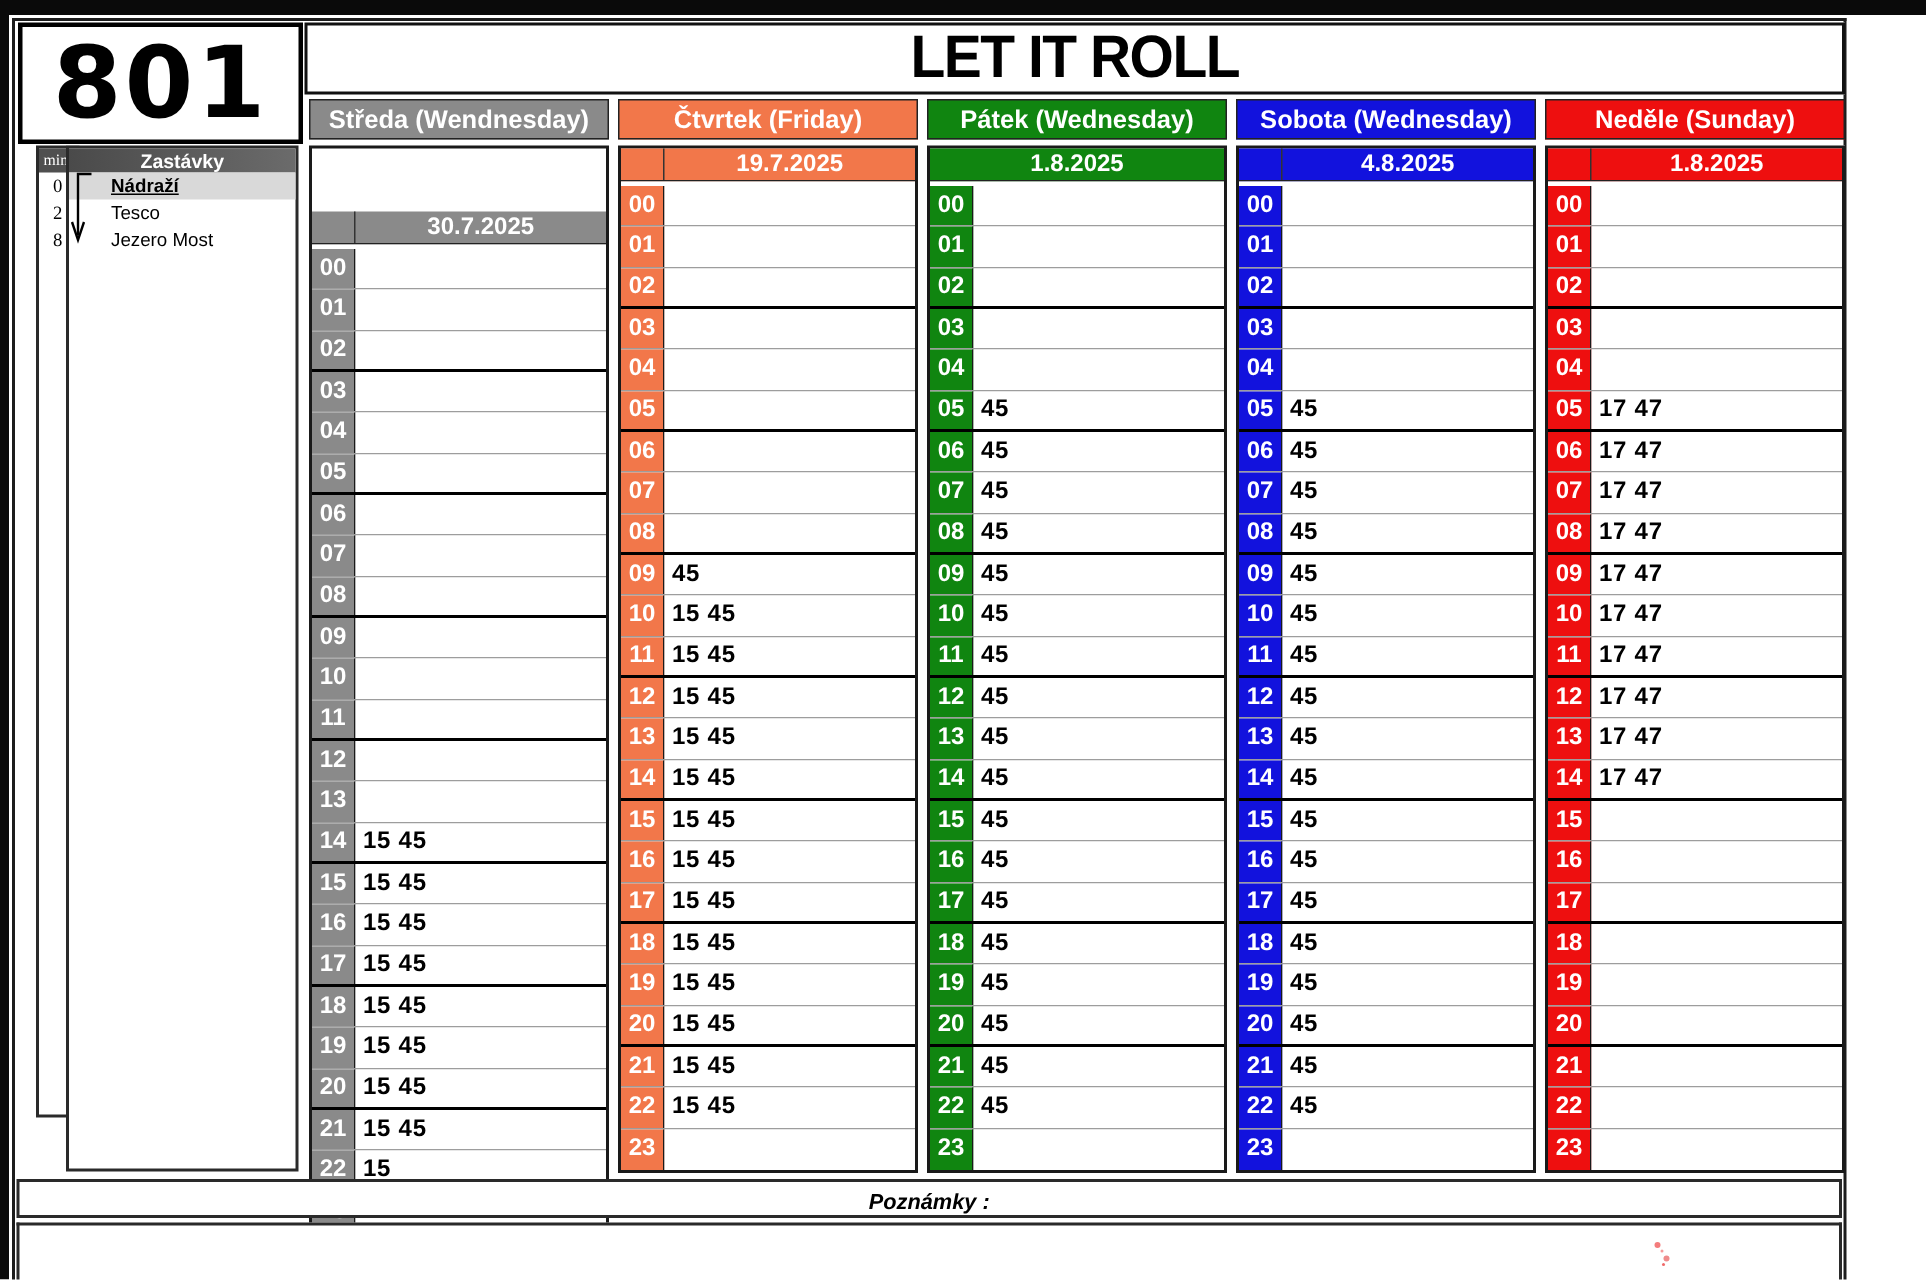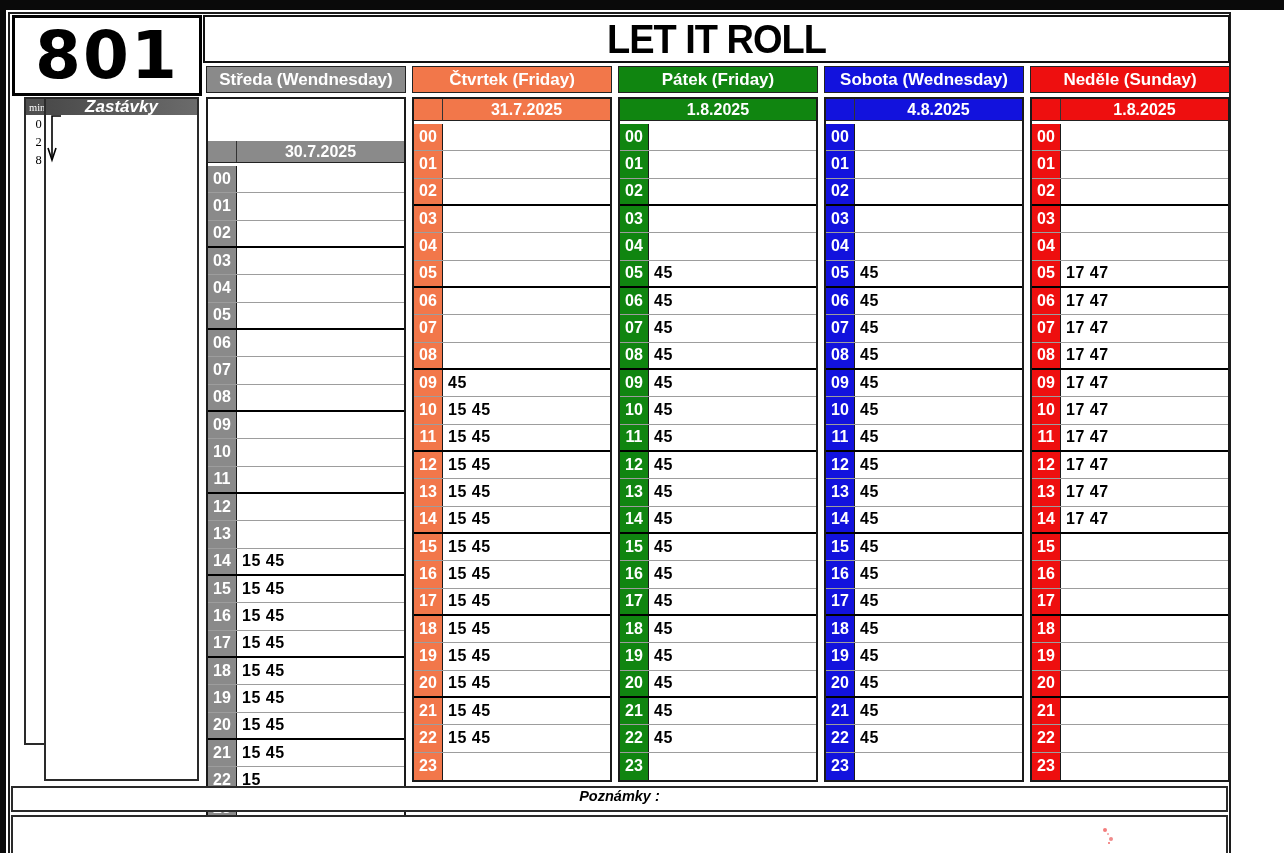--- a/index.html
+++ b/index.html
@@ -23,41 +23,41 @@
   .title-box span{font-weight:bold;font-size:38px;letter-spacing:-1px;color:#000;transform:scaleY(1.05);}
   
   .day-header{top:66px;width:200px;height:27px;border:1px solid #222;box-sizing:border-box;
     display:flex;align-items:center;justify-content:center;color:#fff;font-weight:bold;font-size:17px;}
   
   .min-box{left:24px;top:97px;width:29px;height:648px;border:2px solid #2a2a2a;background:#fff;box-sizing:border-box;font-family:Liberation Serif, serif;}
   .min-head{height:16px;background:#4f4f4f;color:#fff;font-size:10.5px;display:flex;align-items:center;justify-content:center;}
   .min-val{height:18px;font-size:12.5px;color:#000;display:flex;align-items:center;justify-content:center;}
   
   .stops-box{left:44px;top:97px;width:155px;height:684px;border:2px solid #2a2a2a;background:#fff;box-sizing:border-box;}
-  .stops-head{height:16px;background:linear-gradient(90deg,#4a4a4a,#6b6b6b);color:#fff;font-weight:bold;font-size:17px;
-    display:flex;align-items:center;justify-content:center;font-style:italic;}
+  .stops-head{height:16px;background:linear-gradient(90deg,#4a4a4a,#6b6b6b);color:#fff;font-weight:bold;font-size:13px;
+    display:flex;align-items:center;justify-content:center;}
   .stop-row{height:18px;font-size:12.5px;color:#000;display:flex;align-items:center;padding-left:28px;box-sizing:border-box;}
   .stop-row.first{background:#d9d9d9;font-weight:bold;text-decoration:underline;}
   .stops-arrow{left:47px;top:113px;}
   
   .day-col{top:97px;width:200px;border:2px solid #1a1a1a;background:#fff;box-sizing:border-box;}
   .date-row{height:21px;display:flex;border-bottom:1px solid #222;}
   .date-blank{width:29px;border-right:1px solid #333;box-sizing:border-box;}
   .date-label{flex:1;display:flex;align-items:center;justify-content:center;color:#fff;font-weight:bold;font-size:16px;}
   .gap-row{height:3px;background:#fff;}
   .hour-row{height:27.33px;display:flex;border-bottom:1px solid #9d9d9d;box-sizing:border-box;}
   .hour-row.thick{border-bottom:2px solid #000;}
   .hour-row.last{border-bottom:none;}
   .hour-cell{width:29px;color:#fff;font-weight:bold;font-size:16px;display:flex;align-items:center;justify-content:center;
     border-right:1.5px solid #1a1a1a;box-sizing:border-box;}
   .min-cell{flex:1;background:#fff;color:#000;font-weight:bold;font-size:16px;display:flex;align-items:center;
     padding-left:5px;letter-spacing:0.5px;}
   
   .notes-bar{left:11px;top:786px;width:1213px;height:22px;border:2px solid #2a2a2a;background:#fff;
-    display:flex;align-items:flex-start;justify-content:center;}
+    display:flex;align-items:flex-end;justify-content:center;}
   .notes-bar span{font-weight:bold;font-style:italic;font-size:14.5px;color:#000;}
   .notes-box{left:11px;top:815px;width:1213px;height:45px;border:2px solid #2a2a2a;border-bottom:none;background:#fff;}
   .smudge{left:1103px;top:828px;width:4px;height:4px;border-radius:50%;background:#f47c7c;
     box-shadow:3px 4px 0 -1px #f59b9b, 6px 9px 0 0 #ef8b8b, 4px 13px 0 -1px #f06a6a, -2px 3px 0 -2px #f8b0b0;}
 </style>
 </head>
 <body>
 
 <div class="abs bar-top"></div>
 <div class="abs bar-left"></div>
@@ -67,36 +67,41 @@
   <span>801</span>
 </div>
 
 <div class="abs title-box">
   <span>LET IT ROLL</span>
 </div>
 
 <div id="day-headers">
     <div class="abs day-header" style="left: 206px; background: rgb(138, 138, 138);">Středa (Wendnesday)</div>
     <div class="abs day-header" style="left: 412px; background: rgb(242, 119, 74);">Čtvrtek (Friday)</div>
-    <div class="abs day-header" style="left: 618px; background: rgb(16, 133, 16);">Pátek (Friday)</div>
+    <div class="abs day-header" style="left: 618px; background: rgb(16, 133, 16);">Pátek (Wednesday)</div>
     <div class="abs day-header" style="left: 824px; background: rgb(18, 18, 221);">Sobota (Wednesday)</div>
     <div class="abs day-header" style="left: 1030px; background: rgb(238, 15, 15);">Neděle (Sunday)</div>
   </div>
 
 <div class="abs min-box">
   <div class="min-head">min.</div>
   <div id="min-values">
       <div class="min-val">0</div>
       <div class="min-val">2</div>
       <div class="min-val">8</div>
     </div>
 </div>
 
 <div class="abs stops-box">
   <div class="stops-head">Zastávky</div>
+  <div id="stops-list">
+      <div class="stop-row first">Nádraží</div>
+      <div class="stop-row">Tesco</div>
+      <div class="stop-row">Jezero Most</div>
+    </div>
 </div>
 
 <svg class="abs stops-arrow" width="16" height="56" viewBox="0 0 16 56">
   <path d="M14 3 L5 3 L5 44" stroke="#000" stroke-width="1.6" fill="none"></path>
   <path d="M1 35 L5 47 L9 35" stroke="#000" stroke-width="1.6" fill="none"></path>
 </svg>
 
 <div id="day-columns">
     <div class="abs day-col" style="left: 206px;">
       <div class="date-row" style="background: rgb(138, 138, 138); margin-top: 42px;">
@@ -197,21 +202,21 @@
         <div class="min-cell">15</div>
       </div>
       <div class="hour-row last">
         <div class="hour-cell" style="background: rgb(138, 138, 138);">23</div>
         <div class="min-cell"></div>
       </div>
     </div>
     <div class="abs day-col" style="left: 412px;">
       <div class="date-row" style="background: rgb(242, 119, 74);">
         <div class="date-blank"></div>
-        <div class="date-label">31.7.2025</div>
+        <div class="date-label">19.7.2025</div>
       </div>
       <div class="gap-row"></div>
       <div class="hour-row">
         <div class="hour-cell" style="background: rgb(242, 119, 74);">00</div>
         <div class="min-cell"></div>
       </div>
       <div class="hour-row">
         <div class="hour-cell" style="background: rgb(242, 119, 74);">01</div>
         <div class="min-cell"></div>
       </div>

